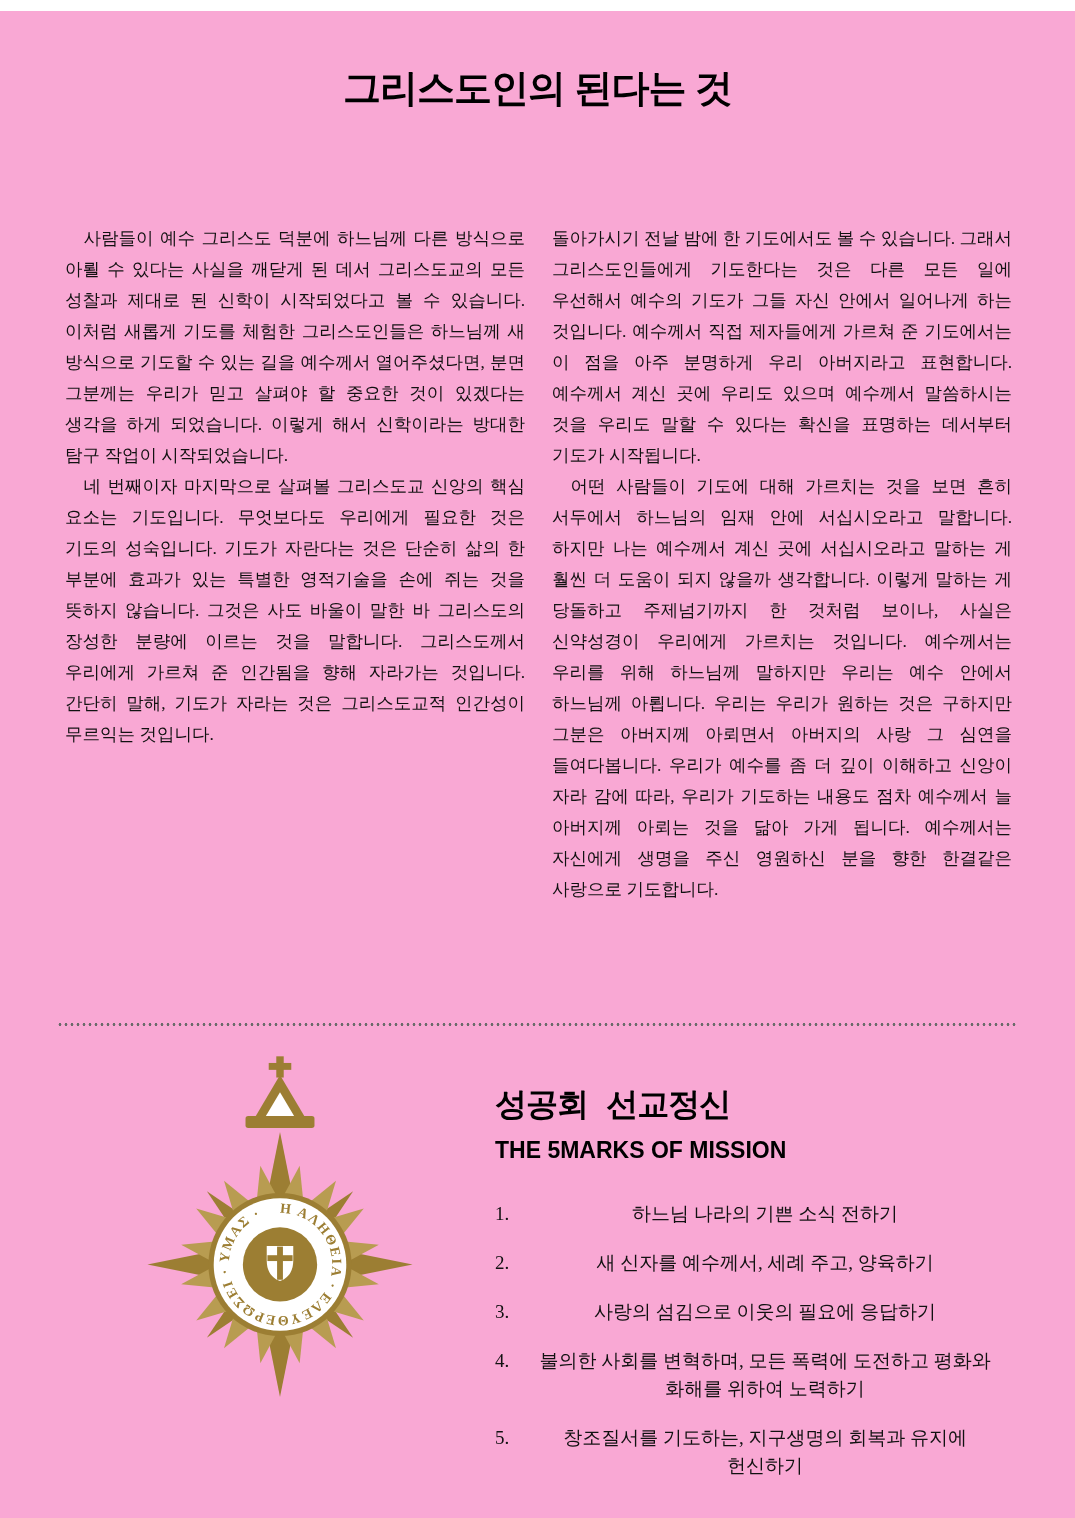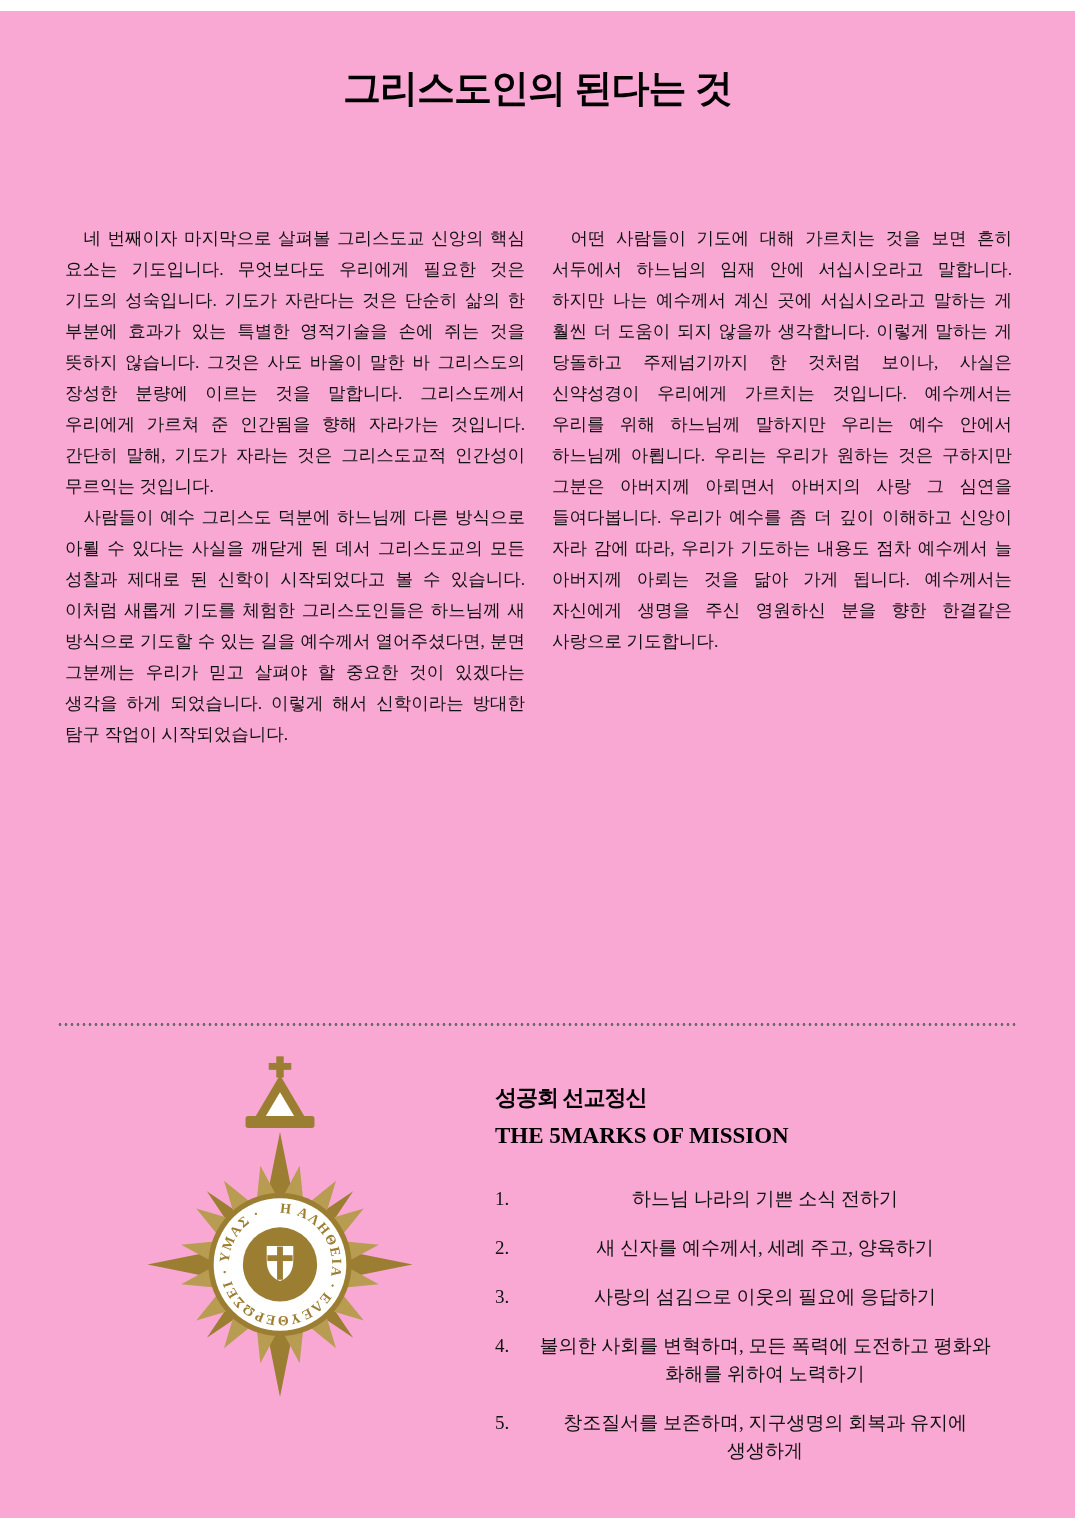--- a/index.html
+++ b/index.html
@@ -79,28 +79,28 @@
   }
   .logo-wrap {
     width: 430px;
     display: flex;
     justify-content: center;
     align-items: flex-start;
     padding-top: 6px;
   }
   .mission-text { flex: 1 1 0; padding-top: 34px; }
   .mission-heading-ko {
-    font-family: Liberation Serif, serif;
+    font-family: Liberation Mono, monospace;
     font-weight: 800;
-    font-size: 22px;
+    font-size: 32px;
     color: #000;
     letter-spacing: -1px;
   }
   .mission-heading-en {
-    font-family: Liberation Serif, serif;
+    font-family: Liberation Sans, sans-serif;
     font-weight: 800;
     font-size: 23px;
     margin-top: 10px;
     color: #000;
     letter-spacing: 0px;
   }
   .mission-list { margin-top: 36px; list-style: none; }
   .mission-item {
     display: flex;
     margin-bottom: 21px;
@@ -141,24 +141,25 @@
 <body>
 
 <div class="page">
 
   <header class="doc-header">
     <h1 class="doc-title">그리스도인의 된다는 것</h1>
   </header>
 
   <main class="article">
     <div class="col">
+      <p class="indent">사람들이 예수 그리스도 덕분에 하느님께 다른 방식으로 아뢸 수 있다는 사실을 깨닫게 된 데서 그리스도교의 모든 성찰과 제대로 된 신학이 시작되었다고 볼 수 있습니다. 이처럼 새롭게 기도를 체험한 그리스도인들은 하느님께 새 방식으로 기도할 수 있는 길을 예수께서 열어주셨다면, 분면 그분께는 우리가 믿고 살펴야 할 중요한 것이 있겠다는 생각을 하게 되었습니다. 이렇게 해서 신학이라는 방대한 탐구 작업이 시작되었습니다.</p>
       <p class="indent">네 번째이자 마지막으로 살펴볼 그리스도교 신앙의 핵심 요소는 기도입니다. 무엇보다도 우리에게 필요한 것은 기도의 성숙입니다. 기도가 자란다는 것은 단순히 삶의 한 부분에 효과가 있는 특별한 영적기술을 손에 쥐는 것을 뜻하지 않습니다. 그것은 사도 바울이 말한 바 그리스도의 장성한 분량에 이르는 것을 말합니다. 그리스도께서 우리에게 가르쳐 준 인간됨을 향해 자라가는 것입니다. 간단히 말해, 기도가 자라는 것은 그리스도교적 인간성이 무르익는 것입니다.</p>
-      <p class="indent">사람들이 예수 그리스도 덕분에 하느님께 다른 방식으로 아뢸 수 있다는 사실을 깨닫게 된 데서 그리스도교의 모든 성찰과 제대로 된 신학이 시작되었다고 볼 수 있습니다. 이처럼 새롭게 기도를 체험한 그리스도인들은 하느님께 새 방식으로 기도할 수 있는 길을 예수께서 열어주셨다면, 분면 그분께는 우리가 믿고 살펴야 할 중요한 것이 있겠다는 생각을 하게 되었습니다. 이렇게 해서 신학이라는 방대한 탐구 작업이 시작되었습니다.</p>
     </div>
     <div class="col">
+      <p>돌아가시기 전날 밤에 한 기도에서도 볼 수 있습니다. 그래서 그리스도인들에게 기도한다는 것은 다른 모든 일에 우선해서 예수의 기도가 그들 자신 안에서 일어나게 하는 것입니다. 예수께서 직접 제자들에게 가르쳐 준 기도에서는 이 점을 아주 분명하게 우리 아버지라고 표현합니다. 예수께서 계신 곳에 우리도 있으며 예수께서 말씀하시는 것을 우리도 말할 수 있다는 확신을 표명하는 데서부터 기도가 시작됩니다.</p>
       <p class="indent">어떤 사람들이 기도에 대해 가르치는 것을 보면 흔히 서두에서 하느님의 임재 안에 서십시오라고 말합니다. 하지만 나는 예수께서 계신 곳에 서십시오라고 말하는 게 훨씬 더 도움이 되지 않을까 생각합니다. 이렇게 말하는 게 당돌하고 주제넘기까지 한 것처럼 보이나, 사실은 신약성경이 우리에게 가르치는 것입니다. 예수께서는 우리를 위해 하느님께 말하지만 우리는 예수 안에서 하느님께 아룁니다. 우리는 우리가 원하는 것은 구하지만 그분은 아버지께 아뢰면서 아버지의 사랑 그 심연을 들여다봅니다. 우리가 예수를 좀 더 깊이 이해하고 신앙이 자라 감에 따라, 우리가 기도하는 내용도 점차 예수께서 늘 아버지께 아뢰는 것을 닮아 가게 됩니다. 예수께서는 자신에게 생명을 주신 영원하신 분을 향한 한결같은 사랑으로 기도합니다.</p>
     </div>
   </main>
 
   <div class="divider"></div>
 
   <section class="mission">
 
     <div class="logo-wrap">
       <svg width="292" height="358" viewBox="0 0 220 270" aria-hidden="true">
@@ -234,20 +235,20 @@
         <li class="mission-item">
           <span class="num">3.</span>
           <span class="txt">사랑의 섬김으로 이웃의 필요에 응답하기</span>
         </li>
         <li class="mission-item">
           <span class="num">4.</span>
           <span class="txt">불의한 사회를 변혁하며, 모든 폭력에 도전하고 평화와 화해를 위하여 노력하기</span>
         </li>
         <li class="mission-item">
           <span class="num">5.</span>
-          <span class="txt">창조질서를 보존하며, 지구생명의 회복과 유지에 생생하게</span>
+          <span class="txt">창조질서를 기도하는, 지구생명의 회복과 유지에 헌신하기</span>
         </li>
       </ol>
     </div>
   </section>
 
 
 </div>
 
 </body></html>

